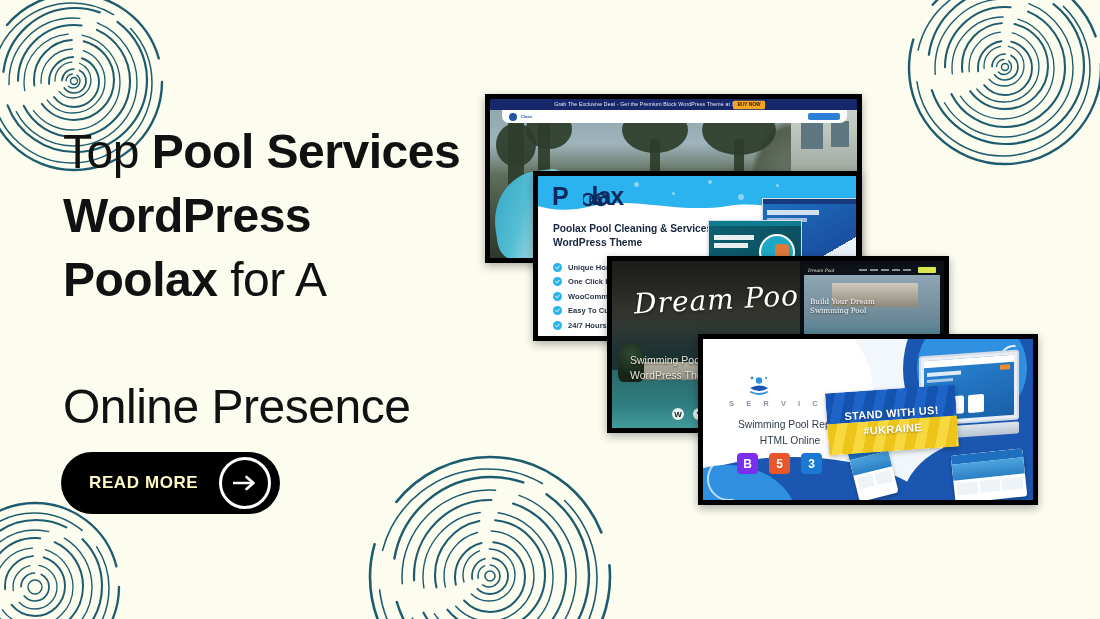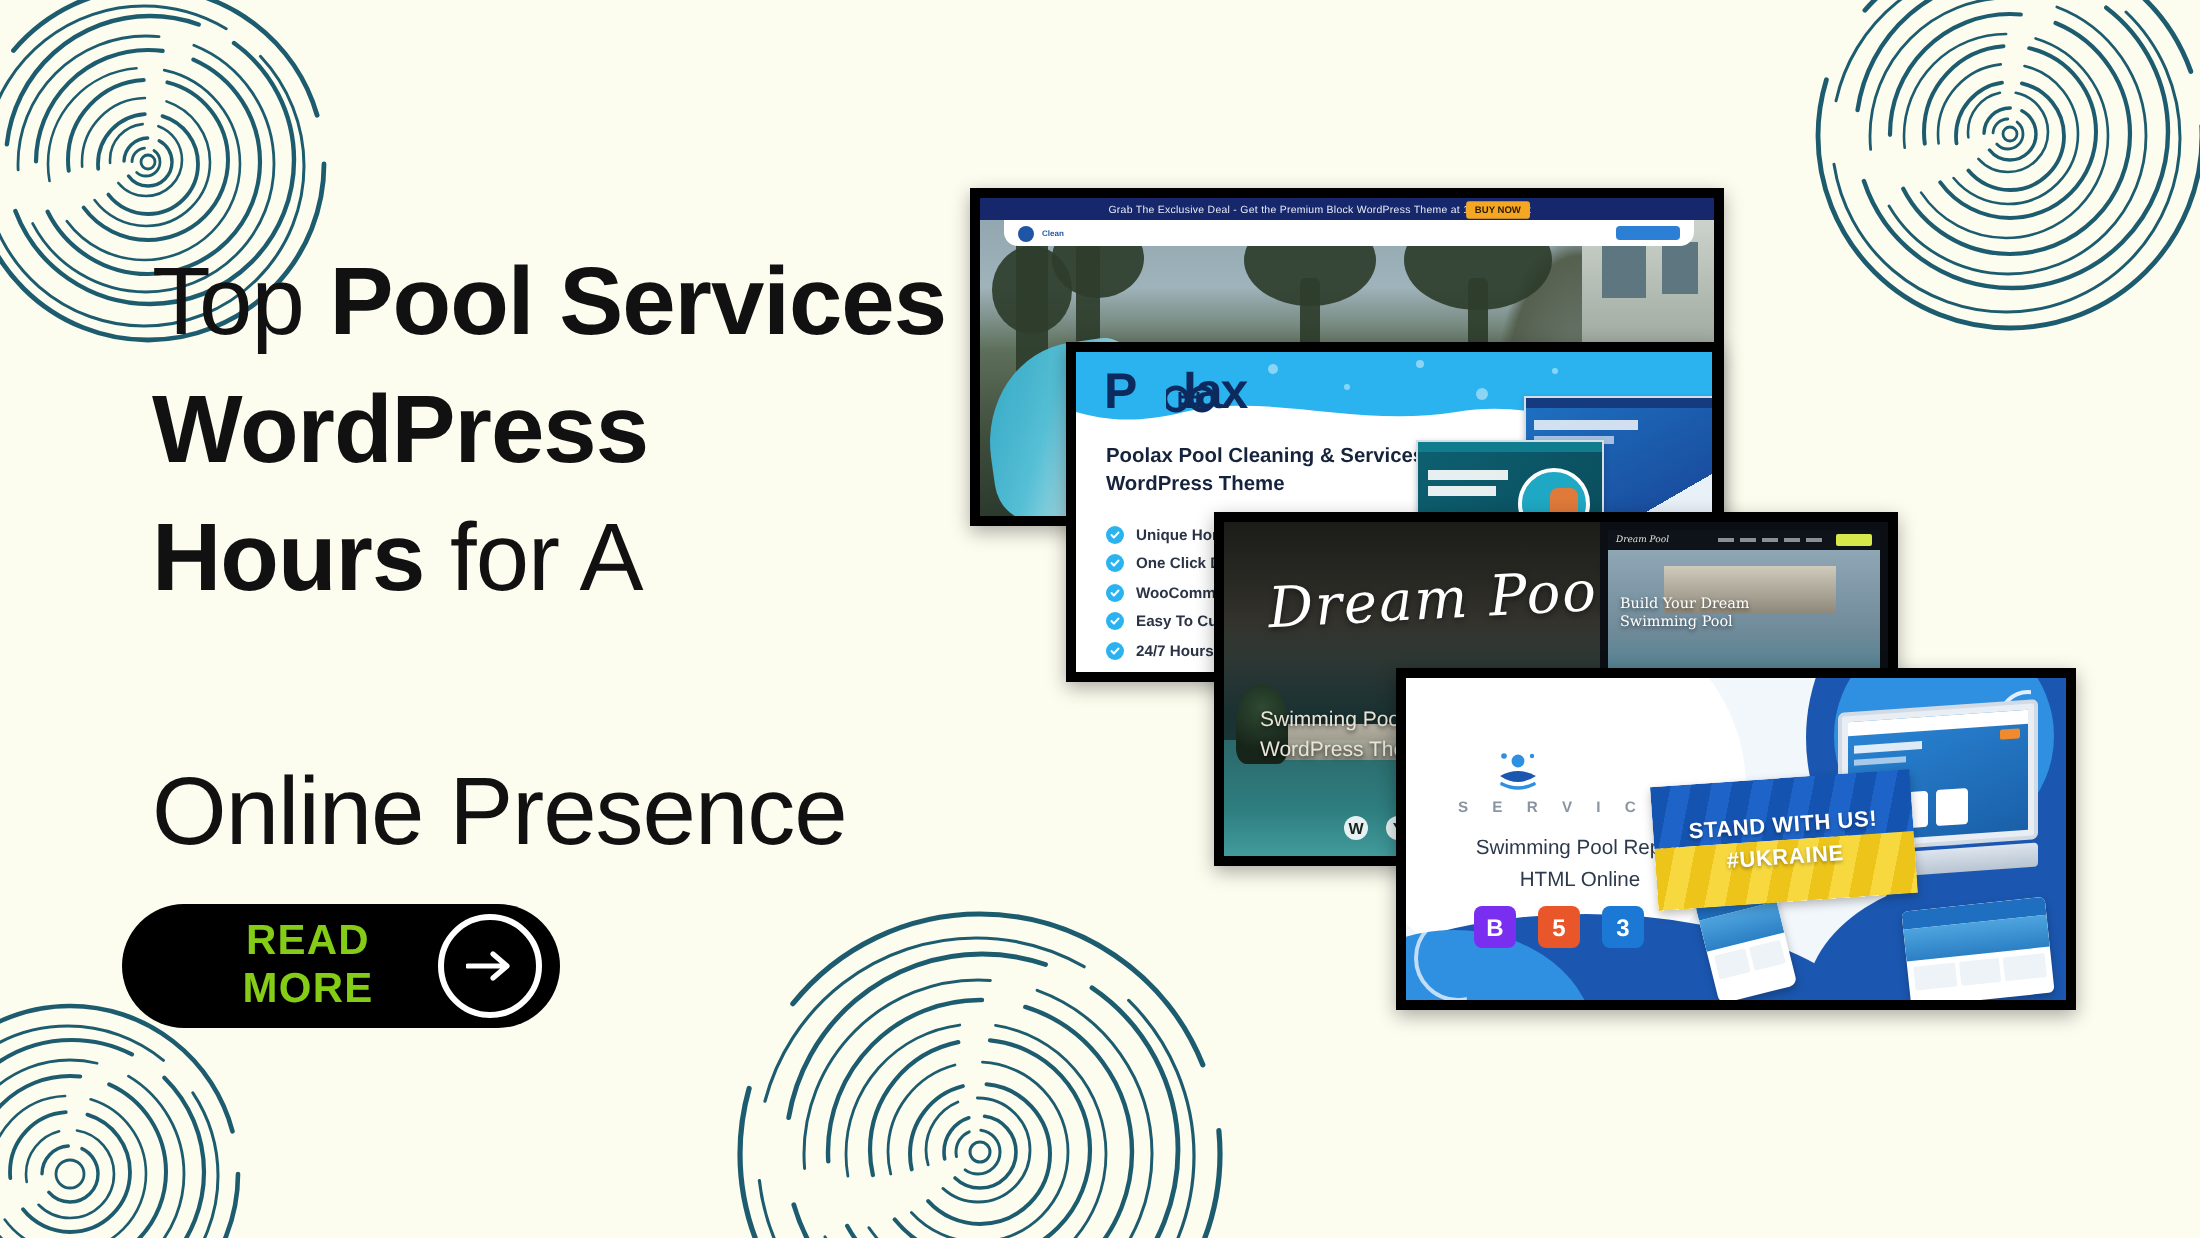--- a/index.html
+++ b/index.html
@@ -10,35 +10,35 @@
     font-family:"Liberation Sans", sans-serif;
   }
   .stage{position:absolute;inset:0;width:1100px;height:619px;overflow:hidden;}
 
   
   .ripple{position:absolute;pointer-events:none;}
   .ripple svg{display:block;}
 
   
   .headline{
-    position:absolute;left:76px;top:88px;width:420px;
+    position:absolute;left:63px;top:88px;width:420px;
     color:#111111;font-size:48px;line-height:1.33;letter-spacing:-0.5px;
     font-weight:300;
   }
   .headline .b{font-weight:700;}
 
   
   .read-more{
     position:absolute;left:61px;top:452px;
     width:219px;height:62px;border-radius:34px;background:#000;
     display:flex;align-items:center;justify-content:space-between;
     padding:0 9px 0 28px;box-sizing:border-box;cursor:pointer;border:none;
   }
   .read-more .label{
-    color:#84cc16;font-size:21px;font-weight:700;letter-spacing:0.6px;
+    color:#fef9c3;font-size:17px;font-weight:700;letter-spacing:0.6px;
     font-family:"Liberation Sans", sans-serif;
   }
   .arrow-circle{
     width:46px;height:46px;border-radius:50%;border:3px solid #fff;
     display:flex;align-items:center;justify-content:center;flex:0 0 auto;
   }
 
   
   .card{position:absolute;background:#000;overflow:hidden;
         box-shadow:0 3px 9px rgba(0,0,0,.32);}
@@ -263,21 +263,21 @@
         <circle cx="87" cy="87" r="22" stroke-width="1.3" stroke-dasharray="52 13 33 9"></circle>
         <circle cx="87" cy="87" r="14" stroke-width="1.7" stroke-dasharray="34 10 21 7"></circle>
         <circle cx="87" cy="87" r="7" stroke-width="1.4"></circle>
       </g>
     </svg>
   </div>
 
   <h1 class="headline">
     <span>Top </span><span class="b">Pool Services</span><br>
     <span class="b">WordPress</span><br>
-    <span class="b">Hours</span><span>  for A</span><br>
+    <span class="b">Poolax</span><span>  for A</span><br>
     <br>
     <span>Online Presence</span>
   </h1>
 
   <button class="read-more">
     <span class="label">READ MORE</span>
     <span class="arrow-circle">
       <svg width="24" height="16" viewBox="0 0 24 16" aria-hidden="true">
         <path d="M1 8 H20 M13.5 2 L20.5 8 L13.5 14" stroke="#fff" stroke-width="2.6" fill="none" stroke-linecap="round" stroke-linejoin="round"></path>
       </svg>

